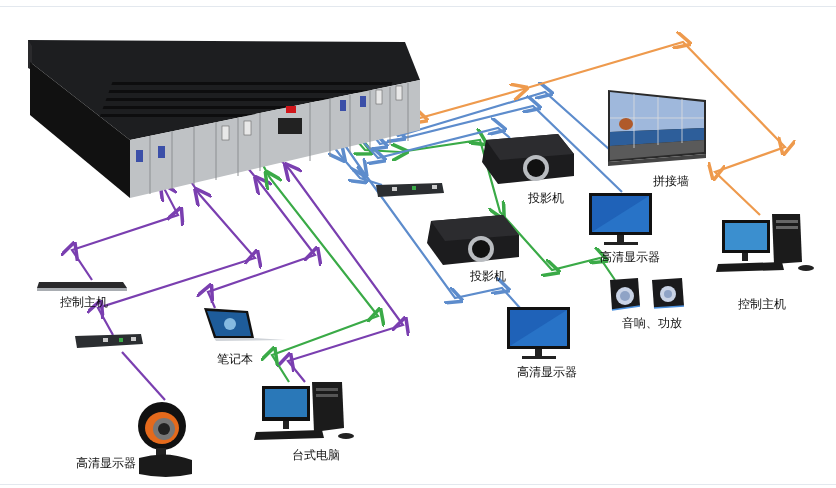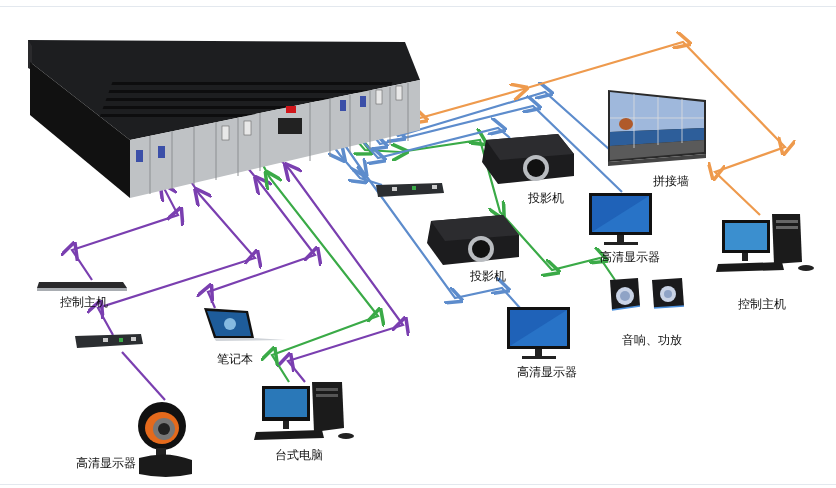--- a/index.html
+++ b/index.html
@@ -130,21 +130,21 @@
   <svg class="dev" style="left:254px;top:380px" width="105" height="65">
     <rect x="8" y="6" width="48" height="35" fill="#111"></rect>
       <rect x="11" y="9" width="42" height="28" fill="#2a78b8"></rect>
     <rect x="29" y="41" width="6" height="8" fill="#222"></rect>
       <polygon points="2,52 68,50 70,58 0,60" fill="#1a1a1a"></polygon>
     <polygon points="58,2 88,2 90,48 60,52" fill="#1b1b1b"></polygon>
       <rect x="62" y="8" width="22" height="3" fill="#555"></rect>
       <rect x="62" y="14" width="22" height="3" fill="#555"></rect>
     <ellipse cx="92" cy="56" rx="8" ry="3" fill="#222"></ellipse>
   </svg>
-  <div class="lbl" style="left:275px;top:447px">台式电脑</div>
+  <div class="lbl" style="left:292px;top:447px">台式电脑</div>
 
   <svg class="dev" style="left:374px;top:181px" width="72" height="20">
     <polygon points="2,4 68,2 70,12 4,16" fill="#2b2e31"></polygon>
       <rect x="18" y="6" width="5" height="4" fill="#ccc"></rect>
       <rect x="38" y="5" width="4" height="4" fill="#3aaa47"></rect>
       <rect x="58" y="4" width="5" height="4" fill="#ccc"></rect>
   </svg>
 
   <svg class="dev" style="left:478px;top:132px" width="100" height="58">
     <polygon points="8,8 80,2 96,22 96,44 20,52 4,30" fill="#1c1c1e"></polygon>
@@ -199,21 +199,21 @@
   <svg class="dev" style="left:608px;top:276px" width="80" height="40">
     <polygon points="2,4 30,2 32,30 4,34" fill="#1a1a1c"></polygon>
       <circle cx="17" cy="20" r="9" fill="#c9d3e6"></circle>
       <circle cx="17" cy="20" r="5" fill="#8fa3c6"></circle>
     <polygon points="44,4 74,2 76,30 46,32" fill="#1a1a1c"></polygon>
       <circle cx="60" cy="18" r="8" fill="#c9d3e6"></circle>
       <circle cx="60" cy="18" r="4" fill="#8fa3c6"></circle>
     <line x1="4" y1="34" x2="32" y2="30" stroke="#4a8fdc" stroke-width="1.5"></line>
       <line x1="46" y1="32" x2="76" y2="30" stroke="#4a8fdc" stroke-width="1.5"></line>
   </svg>
-  <div class="lbl" style="left:622px;top:332px">音响、功放</div>
+  <div class="lbl" style="left:622px;top:315px">音响、功放</div>
 
   <svg class="dev" style="left:716px;top:212px" width="100" height="65">
     <rect x="6" y="8" width="48" height="33" fill="#111"></rect>
       <rect x="9" y="11" width="42" height="27" fill="#3b8fcf"></rect>
     <rect x="26" y="41" width="6" height="8" fill="#222"></rect>
       <polygon points="2,52 66,50 68,58 0,60" fill="#1a1a1a"></polygon>
     <polygon points="56,2 84,2 86,50 58,52" fill="#1b1b1b"></polygon>
       <rect x="60" y="8" width="22" height="3" fill="#666"></rect>
       <rect x="60" y="14" width="22" height="3" fill="#666"></rect>
     <ellipse cx="90" cy="56" rx="8" ry="3" fill="#222"></ellipse>

